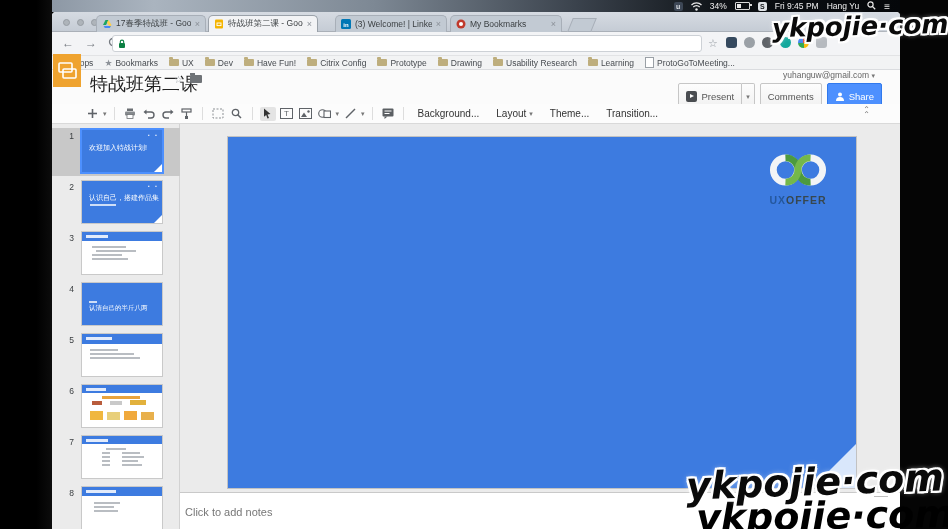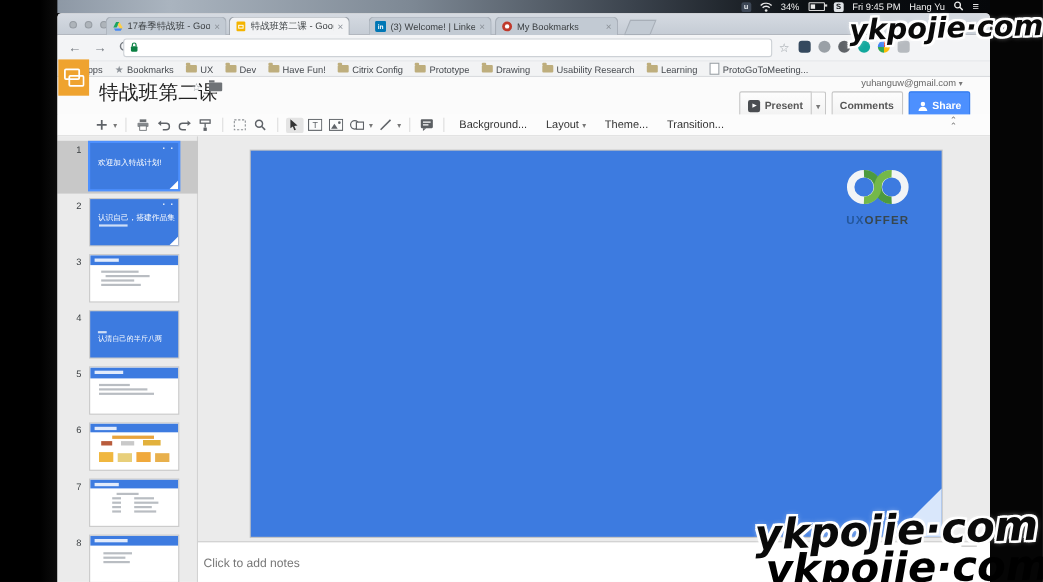--- a/index.html
+++ b/index.html
@@ -60,21 +60,21 @@
   .slides-logo{position:absolute;left:1px;top:-16px;width:28px;height:33px;background:#efa32f;
     display:flex;align-items:center;justify-content:center;z-index:3;}
   .doc-title{position:absolute;left:38px;top:2px;font-size:18px;color:#212121;}
   .title-star{position:absolute;left:122px;top:4px;color:#9aa0a6;font-size:10px;}
   .title-folder{position:absolute;left:138px;top:5px;width:12px;height:8px;background:#6f7377;border-radius:1px;}
   .title-folder:before{content:"";position:absolute;left:0;top:-2px;width:5px;height:2px;background:#6f7377;}
   .menurow{position:absolute;left:38px;top:18px;display:flex;gap:13px;font-size:10.5px;color:#333;}
   .lastedit{color:#9a9a9a;margin-left:8px;}
   .account{position:absolute;right:25px;top:0px;font-size:8.5px;color:#666;}
   .hdr-btns{position:absolute;right:18px;top:13px;display:flex;gap:5px;align-items:center;}
-  .gbtn{height:27px;display:flex;align-items:center;gap:4px;padding:0 7px;font-size:9.5px;font-weight:bold;
+  .gbtn{height:27px;display:flex;align-items:center;gap:4px;padding:0 7px;font-size:9.5px;font-weight:normal;
     color:#555;background:linear-gradient(#fdfdfd,#f0f0f0);border:1px solid #c6c6c6;border-radius:2px;box-sizing:border-box;}
   .present-grp{display:flex;}
   .present-grp .gbtn:first-child{border-radius:2px 0 0 2px;}
   .present-dd{border-left:none;border-radius:0 2px 2px 0;padding:0 4px;}
   .play-ico{width:11px;height:11px;background:#4a4d51;border-radius:2px;position:relative;}
   .play-ico:before{content:"";position:absolute;left:4px;top:3px;border-left:4px solid #fff;
     border-top:2.5px solid transparent;border-bottom:2.5px solid transparent;}
   .share-btn{background:#4d90fe;border-color:#3079ed;color:#fff;}
   .caret{font-size:7px;color:#777;}
 

